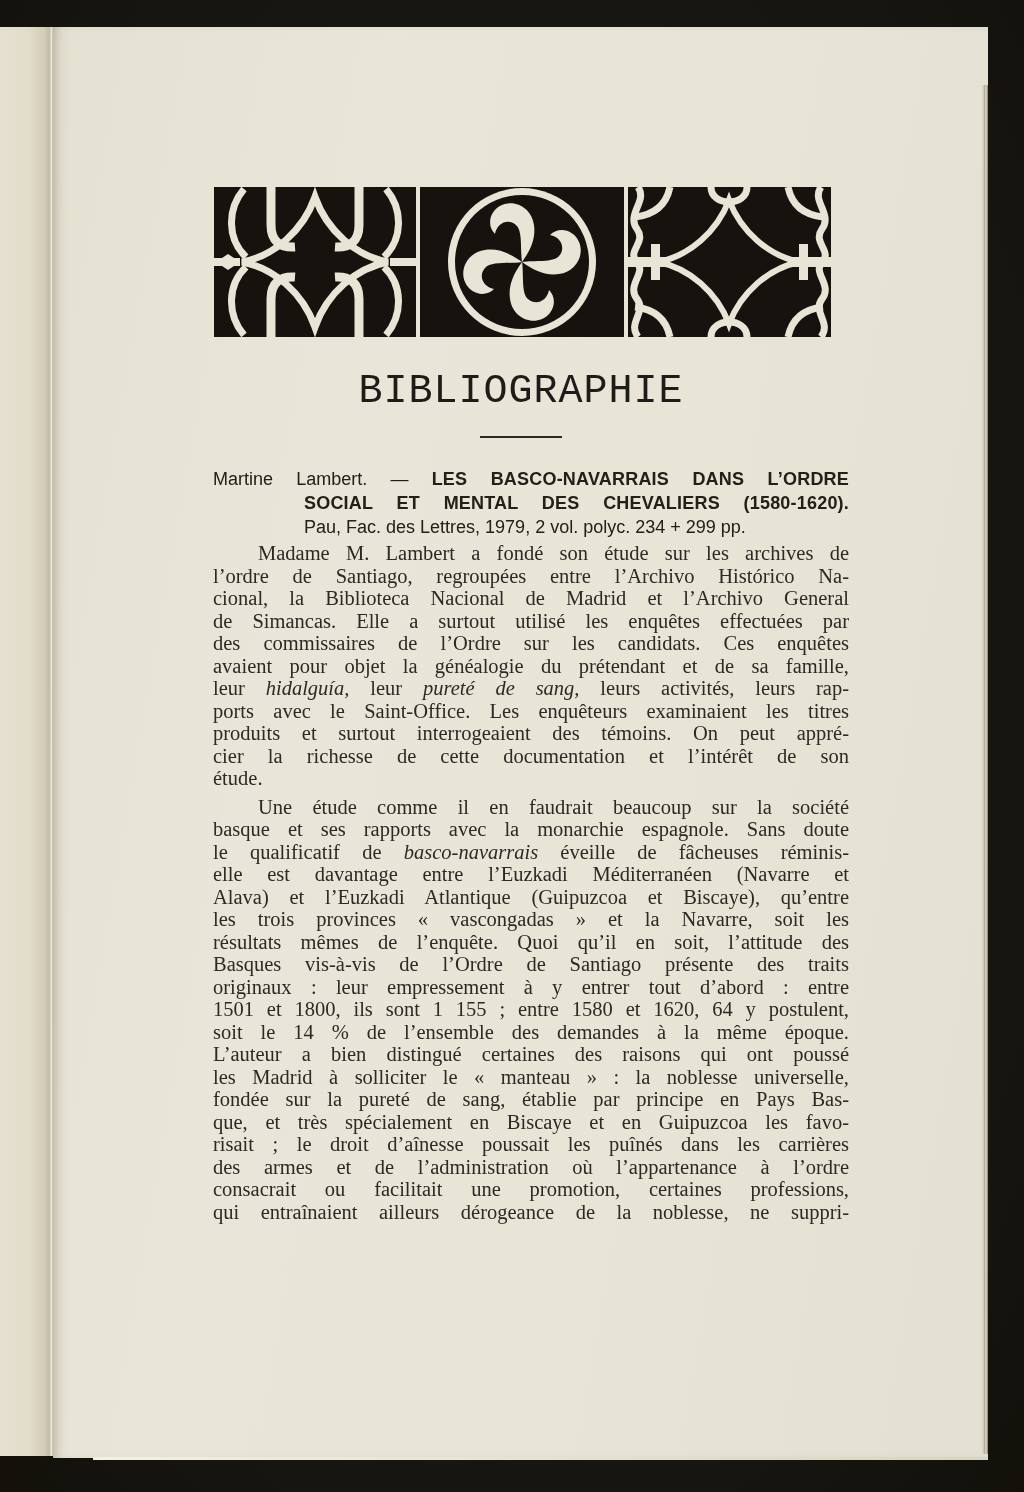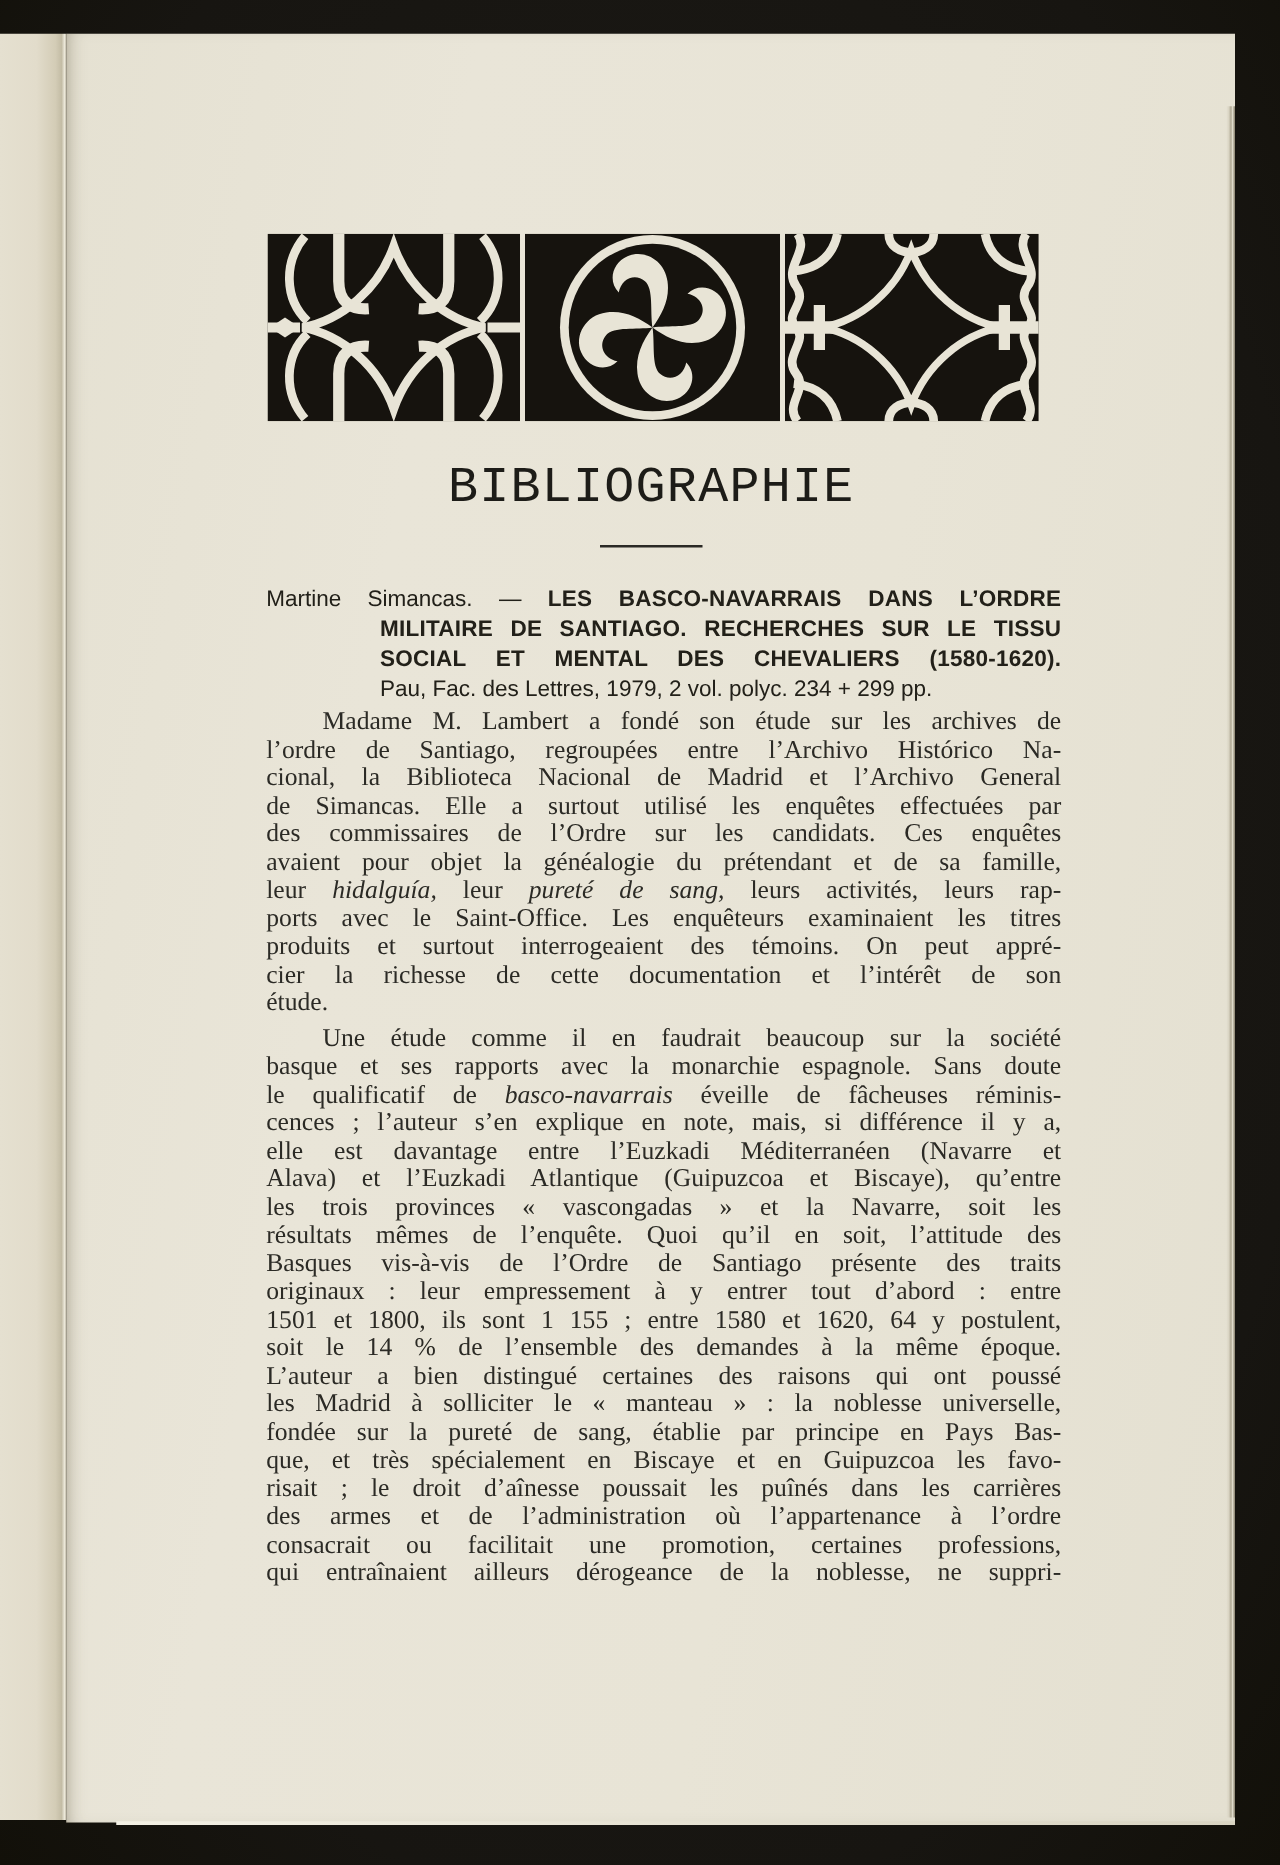--- a/index.html
+++ b/index.html
@@ -130,25 +130,24 @@
       </g>
     </svg>
 
     <div class="title">BIBLIOGRAPHIE</div>
     <div class="title-rule"></div>
 
     <div class="content">
 
       <div class="cite">
         <div class="cite-line">
-          <span class="c-plain">Martine Simancas.</span>
+          <span class="c-plain">Martine Lambert.</span>
           <span class="c-plain">—</span>
           <span class="c-bold">LES BASCO-NAVARRAIS DANS L’ORDRE</span>
         </div>
-        <div class="cite-line ind c-bold">MILITAIRE DE SANTIAGO. RECHERCHES SUR LE TISSU</div>
         <div class="cite-line ind c-bold">SOCIAL ET MENTAL DES CHEVALIERS (1580-1620).</div>
         <div class="cite-line ind noj c-plain">Pau, Fac. des Lettres, 1979, 2 vol. polyc. 234 + 299 pp.</div>
       </div>
 
       <div class="para" data-para="0">
           <div class="bline first"><span>Madame M. Lambert a fondé son étude sur les archives de</span></div>
           <div class="bline"><span>l’ordre de Santiago, regroupées entre l’Archivo Histórico Na-</span></div>
           <div class="bline"><span>cional, la Biblioteca Nacional de Madrid et l’Archivo General</span></div>
           <div class="bline"><span>de Simancas. Elle a surtout utilisé les enquêtes effectuées par</span></div>
           <div class="bline"><span>des commissaires de l’Ordre sur les candidats. Ces enquêtes</span></div>
@@ -156,21 +155,20 @@
           <div class="bline"><span>leur </span><span class="it">hidalguía,</span><span> leur </span><span class="it">pureté de sang,</span><span> leurs activités, leurs rap-</span></div>
           <div class="bline"><span>ports avec le Saint-Office. Les enquêteurs examinaient les titres</span></div>
           <div class="bline"><span>produits et surtout interrogeaient des témoins. On peut appré-</span></div>
           <div class="bline"><span>cier la richesse de cette documentation et l’intérêt de son</span></div>
           <div class="bline noj"><span>étude.</span></div>
         </div>
       <div class="para" data-para="1">
           <div class="bline first"><span>Une étude comme il en faudrait beaucoup sur la société</span></div>
           <div class="bline"><span>basque et ses rapports avec la monarchie espagnole. Sans doute</span></div>
           <div class="bline"><span>le qualificatif de </span><span class="it">basco-navarrais</span><span> éveille de fâcheuses réminis-</span></div>
-          <div class="bline"><span>cences ; l’auteur s’en explique en note, mais, si différence il y a,</span></div>
           <div class="bline"><span>elle est davantage entre l’Euzkadi Méditerranéen (Navarre et</span></div>
           <div class="bline"><span>Alava) et l’Euzkadi Atlantique (Guipuzcoa et Biscaye), qu’entre</span></div>
           <div class="bline"><span>les trois provinces « vascongadas » et la Navarre, soit les</span></div>
           <div class="bline"><span>résultats mêmes de l’enquête. Quoi qu’il en soit, l’attitude des</span></div>
           <div class="bline"><span>Basques vis-à-vis de l’Ordre de Santiago présente des traits</span></div>
           <div class="bline"><span>originaux : leur empressement à y entrer tout d’abord : entre</span></div>
           <div class="bline"><span>1501 et 1800, ils sont 1 155 ; entre 1580 et 1620, 64 y postulent,</span></div>
           <div class="bline"><span>soit le 14 % de l’ensemble des demandes à la même époque.</span></div>
           <div class="bline"><span>L’auteur a bien distingué certaines des raisons qui ont poussé</span></div>
           <div class="bline"><span>les Madrid à solliciter le « manteau » : la noblesse universelle,</span></div>

